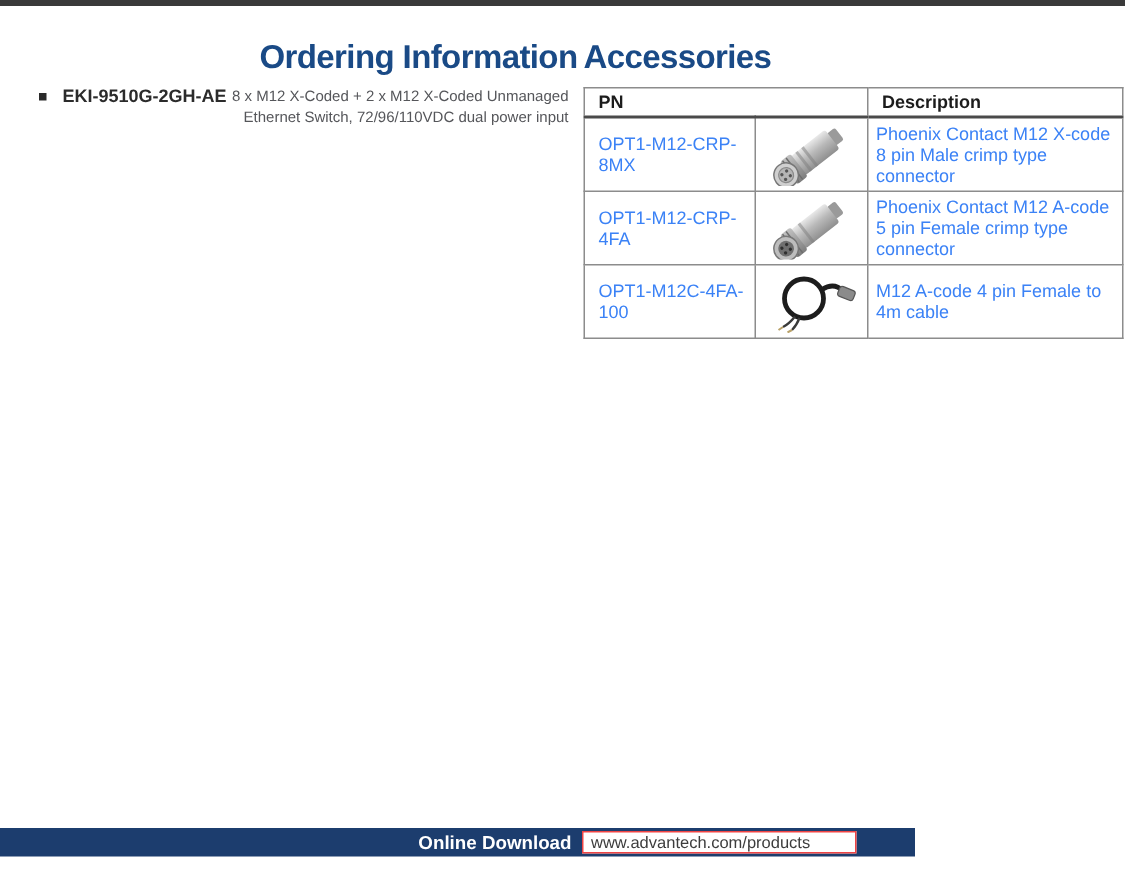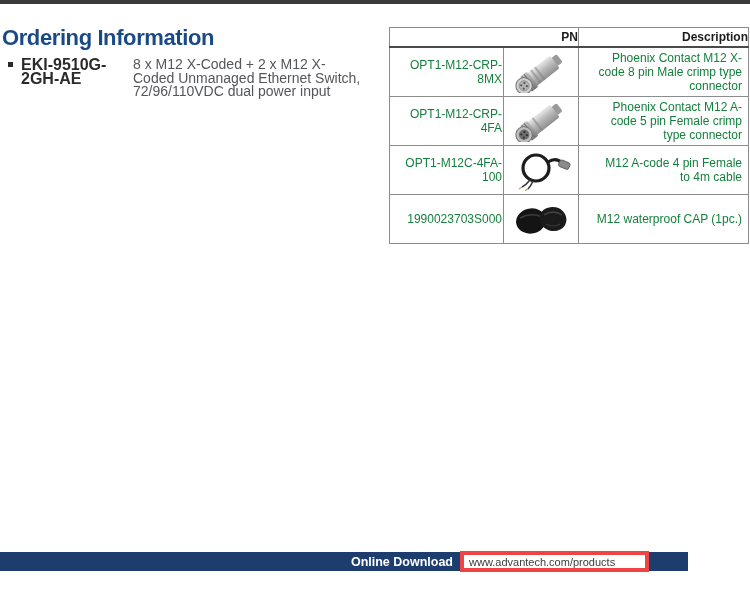--- a/index.html
+++ b/index.html
@@ -9,49 +9,49 @@
   }
   .top-rule{position:absolute;top:0;left:0;width:750px;height:4px;background:#3a3a3a;}
 
   
   .sec-title{
     font-size:22px;font-weight:bold;color:#1a4a86;letter-spacing:-0.4px;
     margin:0 0 9px 0;line-height:22px;
   }
 
   
-  .ordering{position:absolute;left:2px;top:27px;width:365px;}
+  .ordering{position:absolute;left:20px;top:27px;width:365px;text-align:right;}
   .ord-item{display:flex;margin-bottom:5px;}
   .ord-bullet{width:5px;height:5px;background:#2a2a2a;margin:4px 8px 0 6px;flex:none;}
-  .ord-pn{width:112px;flex:none;font-weight:bold;font-size:16px;color:#2b2b2b;line-height:13.5px;}
-  .ord-desc{width:228px;font-size:14px;line-height:13.5px;color:#55565a;}
+  .ord-pn{width:112px;flex:none;font-weight:bold;font-size:12px;color:#2b2b2b;line-height:13.5px;}
+  .ord-desc{width:228px;font-size:10px;line-height:13.5px;color:#55565a;}
 
   
   .accessories{position:absolute;left:389px;top:27px;width:359px;}
   table.acc{border-collapse:collapse;width:359px;table-layout:fixed;}
-  table.acc th,table.acc td{border:1px solid #8c8c8c;font-size:12px;color:#15803d;text-align:right;}
+  table.acc th,table.acc td{border:1px solid #8c8c8c;font-size:12px;color:#3b82f6;}
   table.acc th{
-    height:18px;text-align:right;padding:0 0 0 9px;color:#1c1c1c;
+    height:18px;text-align:left;padding:0 0 0 9px;color:#1c1c1c;
     font-weight:bold;border-bottom:2px solid #4a4a4a;
   }
   table.acc td{height:44px;vertical-align:middle;}
   td.pn-cell{padding-left:9px;}
   td.photo-cell{text-align:center;padding:0;}
-  td.desc-cell{padding:2px 6px 2px 15px;line-height:14px;margin-top:34px;}
+  td.desc-cell{padding:2px 6px 2px 5px;line-height:14px;margin-top:34px;}
   .col-pn{width:114px;} .col-img{width:75px;} .col-desc{width:170px;}
 
   
   .footer-bar{
-    position:absolute;left:0;top:552px;width:688px;height:19px;background:#1c3d6e;
+    position:absolute;left:0;top:552px;width:610px;height:19px;background:#1c3d6e;
     display:flex;align-items:center;justify-content:flex-end;box-sizing:border-box;
     padding-right:39px;
   }
   .footer-label{color:#ffffff;font-weight:bold;font-size:12.5px;margin-right:7px;white-space:nowrap;}
   .footer-url{
-    width:176px;height:13px;background:#ffffff;border:4px solid #ef4444;
+    width:176px;height:13px;background:#ffffff;border:1px solid #ef4444;
     font-size:11px;color:#3c3c3c;display:flex;align-items:center;padding-left:5px;
   }
   svg{display:block;margin:0 auto;}
 </style>
 </head>
 <body>
 
 <svg width="0" height="0" style="position:absolute" aria-hidden="true">
   <defs>
     <linearGradient id="silverBody" x1="0" y1="0" x2="0" y2="1">
@@ -73,20 +73,21 @@
 
   <div class="ord-item">
     <span class="ord-bullet"></span>
     <span class="ord-pn">EKI-9510G-2GH-AE</span>
     <span class="ord-desc">8 x M12 X-Coded + 2 x M12 X-Coded Unmanaged Ethernet Switch, 72/96/110VDC dual power input</span>
   </div>
 
 </div>
 
 <div class="accessories">
+  <h1 class="sec-title">Accessories</h1>
 
   <table class="acc">
     <colgroup>
         <col class="col-pn">
         <col class="col-img">
         <col class="col-desc">
       </colgroup>
     <tbody>
         <tr>
       <th colspan="2">PN</th>
@@ -148,33 +149,20 @@
           <circle cx="30" cy="19" r="13" fill="none" stroke="#1d1d1d" stroke-width="3.2"></circle>
           <path d="M42 13 Q50 8 56 14" stroke="#1d1d1d" stroke-width="3.2" fill="none"></path>
           <rect x="53" y="12" width="11" height="7" rx="2" transform="rotate(22 58 15)" fill="#8b8b8b" stroke="#555" stroke-width="0.8"></rect>
           <path d="M24 31 Q20 36 16 38 M27 32 Q25 37 22 40" stroke="#3a3a3a" stroke-width="1.6" fill="none"></path>
           <path d="M16 38 l-3 2 M22 40 l-3 1.6" stroke="#b9a26a" stroke-width="1.4"></path>
         </svg>
       </td>
       <td class="desc-cell">M12 A-code 4 pin Female to 4m cable</td>
     </tr>
 
-    <tr>
-      <td class="pn-cell">1990023703S000</td>
-      <td class="photo-cell">
-        <svg width="70" height="42" viewBox="0 0 70 42">
-          <ellipse cx="25" cy="23" rx="15" ry="12.5" transform="rotate(-12 25 23)" fill="#141414"></ellipse>
-          <path d="M14 20 Q25 14 36 19" stroke="#3e3e3e" stroke-width="1.5" fill="none"></path>
-          <ellipse cx="47" cy="21" rx="13.5" ry="12" transform="rotate(14 47 21)" fill="#1b1b1b"></ellipse>
-          <path d="M38 17 Q47 11 56 17" stroke="#444" stroke-width="1.4" fill="none"></path>
-          <path d="M40 26 Q47 30 54 26" stroke="#383838" stroke-width="1.2" fill="none"></path>
-        </svg>
-      </td>
-      <td class="desc-cell">M12 waterproof CAP (1pc.)</td>
-    </tr>
   </tbody>
     </table>
 </div>
 
 <div class="footer-bar">
   <span class="footer-label">Online Download</span>
   <span class="footer-url">www.advantech.com/products</span>
 </div>
 
 </body></html>

